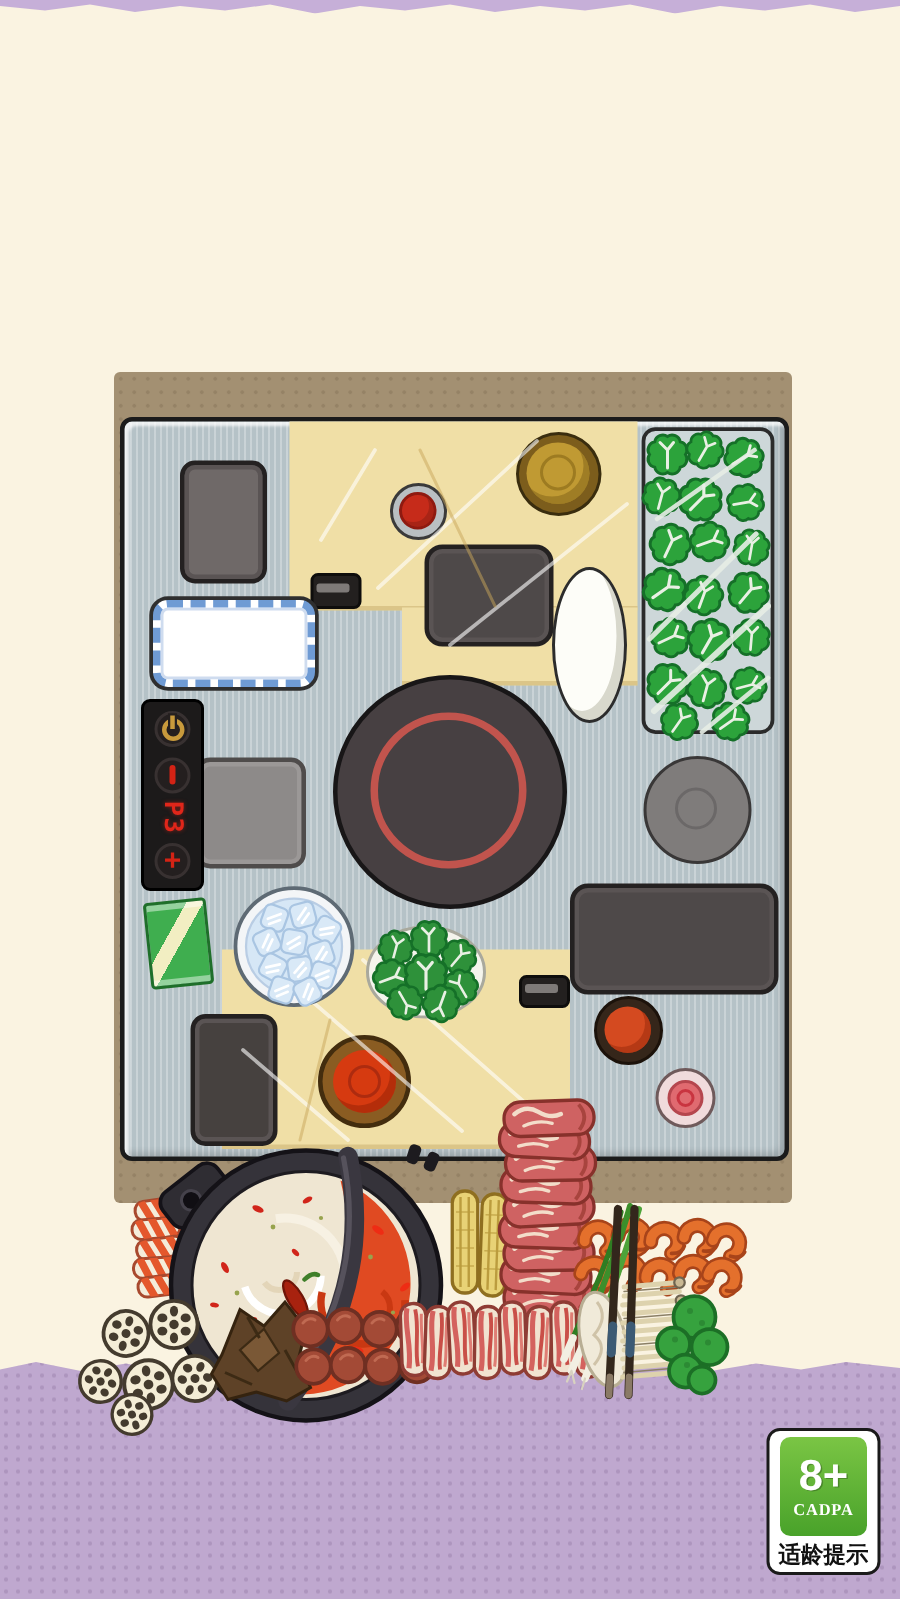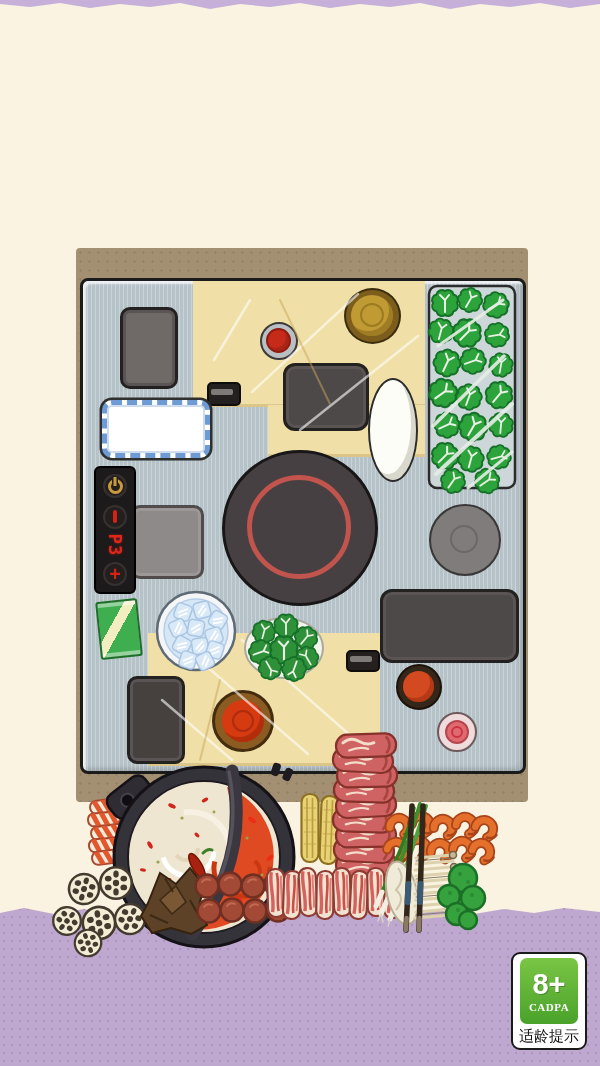--- a/index.html
+++ b/index.html
@@ -39,21 +39,21 @@
     clip-path:polygon(0 8px,4% 3px,9% 9px,14% 4px,19% 10px,24% 3px,29% 8px,34% 5px,39% 10px,44% 4px,49% 9px,54% 3px,59% 8px,64% 5px,69% 10px,74% 3px,79% 9px,84% 4px,89% 8px,94% 3px,100% 7px,100% 100%,0 100%);}
   #scene{left:0;top:0;width:600px;height:1066px;z-index:5;}
   
   #badge{left:511px;top:952px;width:76px;height:98px;background:#fff;border:2.5px solid #1a1a1a;
        border-radius:9px;z-index:7;box-sizing:border-box;display:flex;flex-direction:column;align-items:center;}
   #badge-green{margin-top:4px;width:58px;height:66px;border-radius:7px;
        background:linear-gradient(#7ac544,#49a22a);display:flex;flex-direction:column;
        align-items:center;justify-content:center;color:#fff;}
   #badge-rating{font-size:29px;font-weight:bold;line-height:1;text-shadow:1px 1px 0 rgba(0,0,0,.25);}
   #badge-org{font-family:"Liberation Serif",serif;font-weight:bold;font-size:11px;letter-spacing:.5px;margin-top:2px;}
-  #badge-caption{color:#111;font-weight:normal;font-size:15px;margin-top:3px;white-space:nowrap;}
+  #badge-caption{color:#111;font-weight:bold;font-size:15px;margin-top:3px;white-space:nowrap;}
 </style>
 </head>
 <body>
 
 <div id="stage">
 
   <div class="abs" id="top-strip"></div>
   <div class="abs" id="mat"></div>
   <div class="abs" id="table"></div>
 

